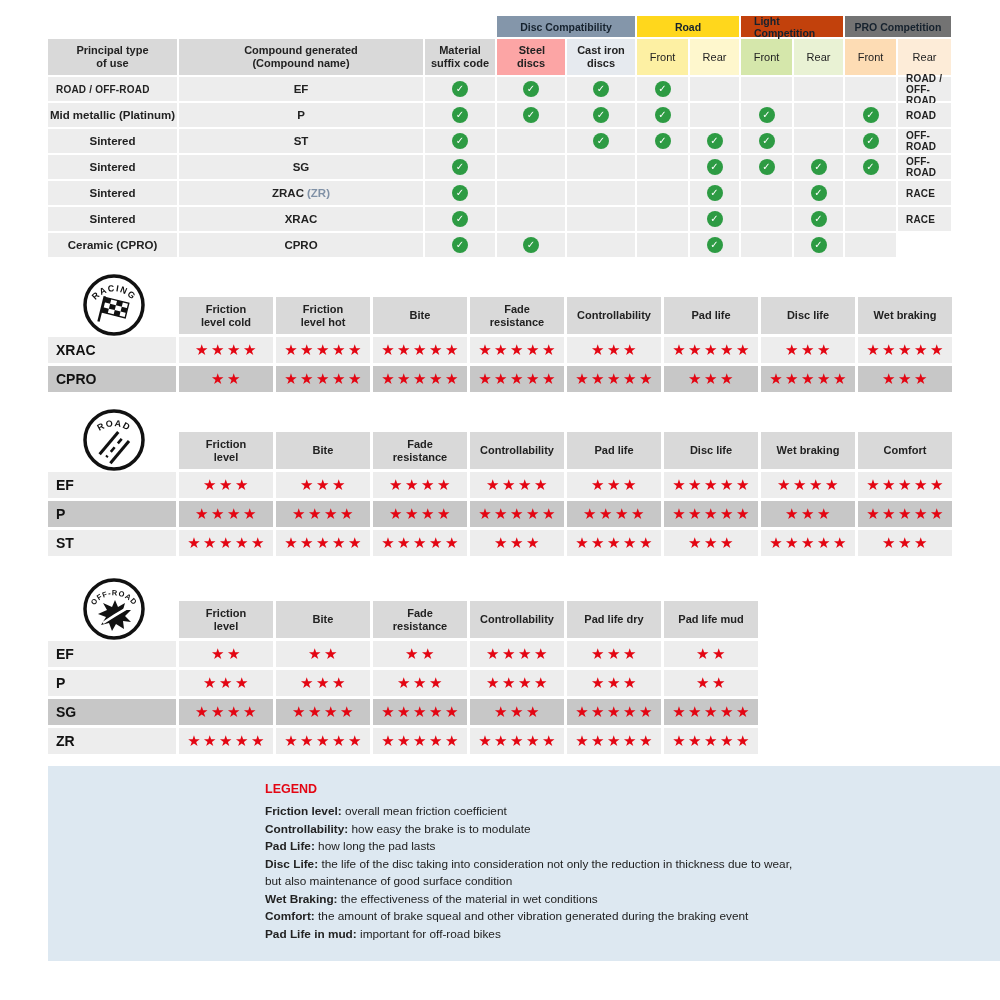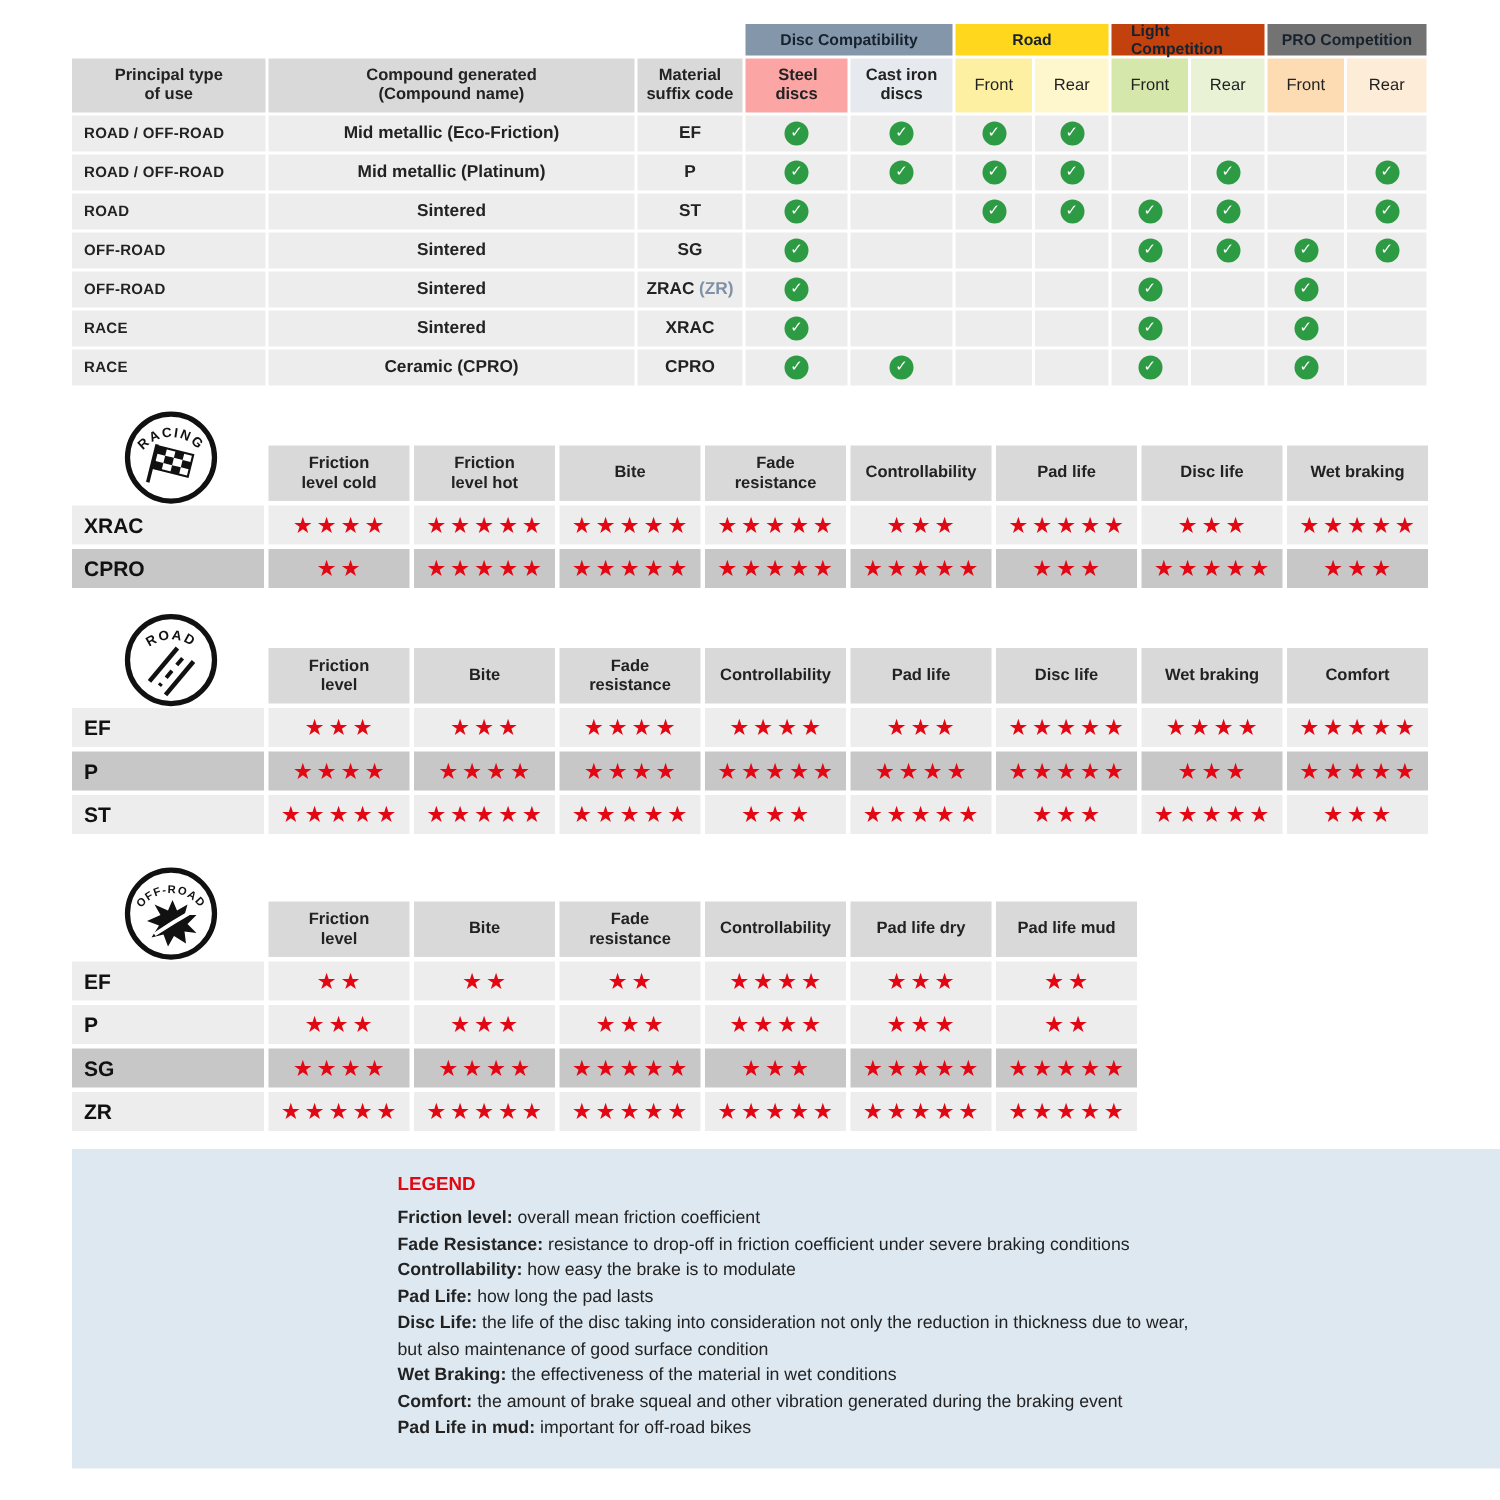--- a/index.html
+++ b/index.html
@@ -62,21 +62,20 @@
 discs</div>
       <div class="hdr subhdr" style="background: rgb(230, 234, 239);">Cast iron
 discs</div>
       <div class="hdr subhdr normal" style="background: rgb(253, 240, 163);">Front</div>
       <div class="hdr subhdr normal" style="background: rgb(254, 247, 205);">Rear</div>
       <div class="hdr subhdr normal" style="background: rgb(213, 231, 171);">Front</div>
       <div class="hdr subhdr normal" style="background: rgb(233, 242, 212);">Rear</div>
       <div class="hdr subhdr normal" style="background: rgb(253, 220, 180);">Front</div>
       <div class="hdr subhdr normal" style="background: rgb(253, 236, 216);">Rear</div>
       <div class="cell use-cell">ROAD / OFF-ROAD</div>
-      <div class="cell compound-cell">Mid metallic (Eco-Friction)</div>
       <div class="cell code-cell">
         <span>EF</span>
       </div>
       <div class="cell">
         <span class="check">✓</span>
       </div>
       <div class="cell">
         <span class="check">✓</span>
       </div>
       <div class="cell">
@@ -375,21 +374,20 @@
         <div class="stars" aria-label="5 of 5 stars">★★★★★</div>
         <div class="stars" aria-label="5 of 5 stars">★★★★★</div>
         <div class="stars" aria-label="5 of 5 stars">★★★★★</div>
       </div>
   </div>
 
   <div class="legend">
     <div class="legend-title">LEGEND</div>
     <div id="legend-items">
         <div class="legend-line"><span class="legend-term">Friction level:</span> overall mean friction coefficient</div>
-        <div class="legend-line"><span class="legend-term">Fade Resistance:</span> resistance to drop-off in friction coefficient under severe braking conditions</div>
         <div class="legend-line"><span class="legend-term">Controllability:</span> how easy the brake is to modulate</div>
         <div class="legend-line"><span class="legend-term">Pad Life:</span> how long the pad lasts</div>
         <div class="legend-line"><span class="legend-term">Disc Life:</span> the life of the disc taking into consideration not only the reduction in thickness due to wear,</div>
         <div class="legend-line">but also maintenance of good surface condition</div>
         <div class="legend-line"><span class="legend-term">Wet Braking:</span> the effectiveness of the material in wet conditions</div>
         <div class="legend-line"><span class="legend-term">Comfort:</span> the amount of brake squeal and other vibration generated during the braking event</div>
         <div class="legend-line"><span class="legend-term">Pad Life in mud:</span> important for off-road bikes</div>
       </div>
   </div>
 

